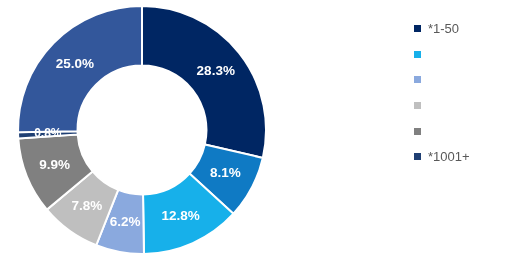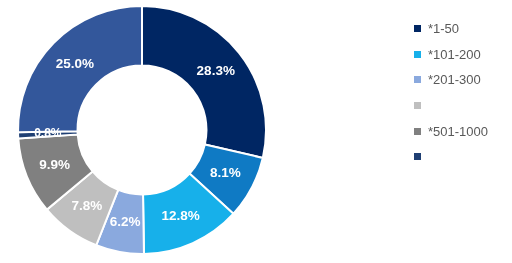--- a/index.html
+++ b/index.html
@@ -100,31 +100,29 @@
     </svg>
   </div>
 
   <div id="legend">
       <div class="legend-item">
         <span class="legend-swatch" style="background: rgb(0, 38, 99);"></span>
         <span class="legend-label">*1-50</span>
       </div>
       <div class="legend-item">
         <span class="legend-swatch" style="background: rgb(23, 176, 234);"></span>
-        <span class="legend-label">*101-200</span>
       </div>
       <div class="legend-item">
         <span class="legend-swatch" style="background: rgb(138, 169, 222);"></span>
-        <span class="legend-label">*201-300</span>
       </div>
       <div class="legend-item">
         <span class="legend-swatch" style="background: rgb(191, 191, 191);"></span>
       </div>
       <div class="legend-item">
         <span class="legend-swatch" style="background: rgb(128, 128, 128);"></span>
-        <span class="legend-label">*501-1000</span>
       </div>
       <div class="legend-item">
         <span class="legend-swatch" style="background: rgb(31, 63, 115);"></span>
+        <span class="legend-label">*1001+</span>
       </div>
     </div>
 
 </div>
 
 </body></html>

